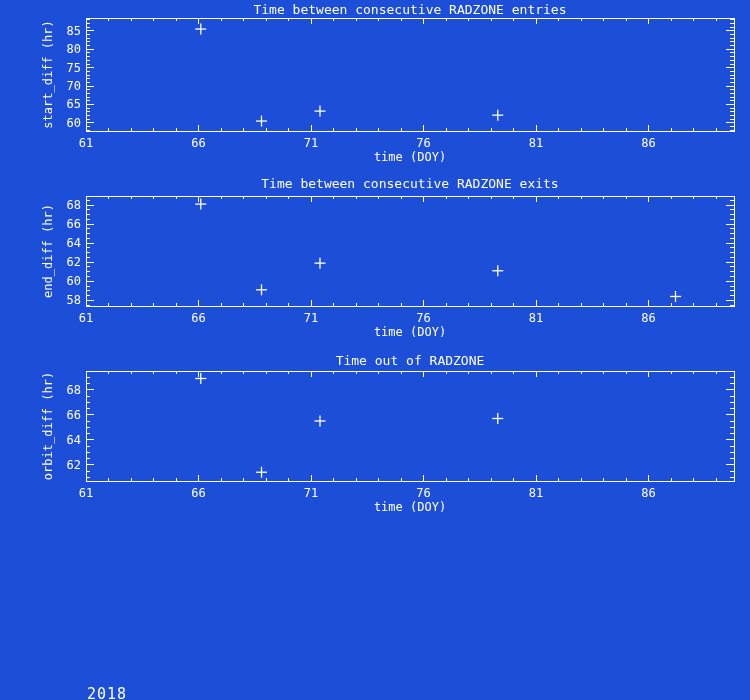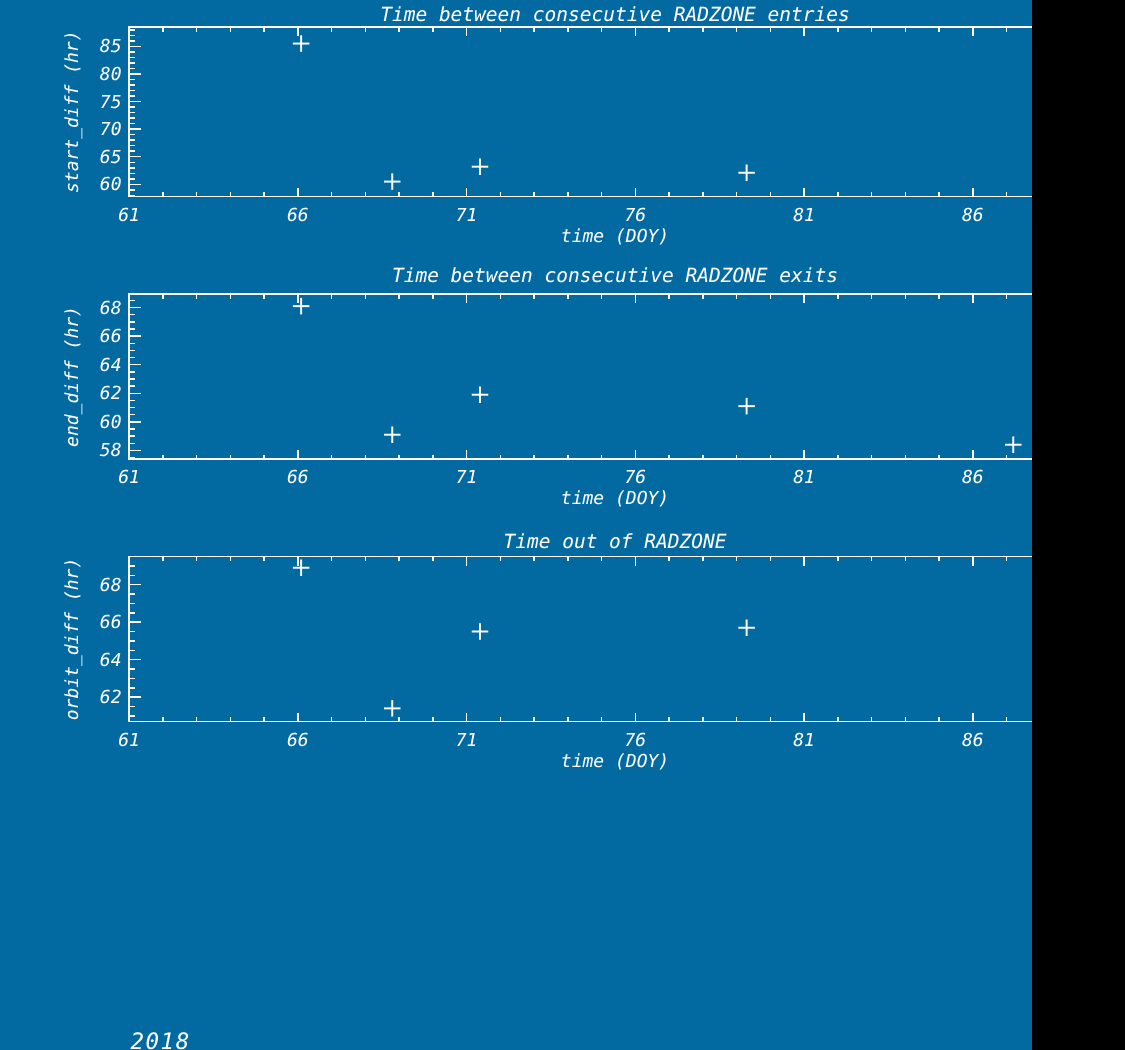--- a/index.html
+++ b/index.html
@@ -2,26 +2,25 @@
 <html><head>
 <meta charset="utf-8">
 <style>
   html, body {
     margin: 0;
     padding: 0;
     background: #000000;
   }
   #screen {
     position: relative;
-    width: 688px;
+    width: 750px;
     height: 700px;
-    background: #0369a1;
+    background: #1d4ed8;
     overflow: hidden;
     font-family: "DejaVu Sans Mono", monospace;
-    font-style: italic;
   }
   #plots {
     position: absolute;
     left: 0;
     top: 0;
   }
   #year {
     position: absolute;
     left: 87px;
     top: 685px;

